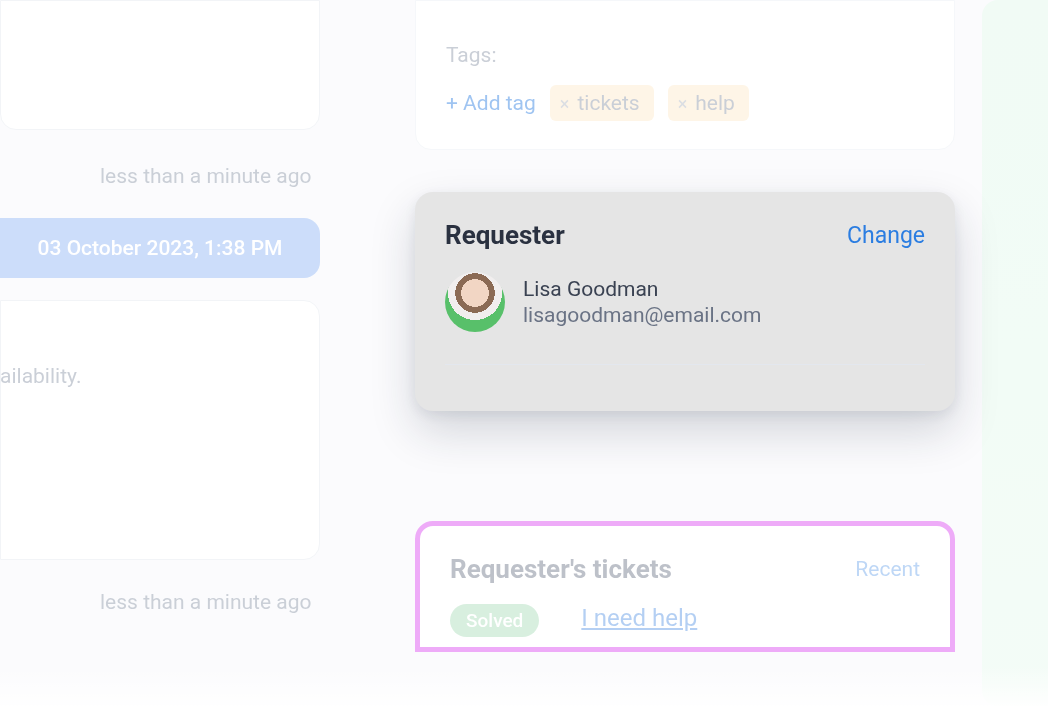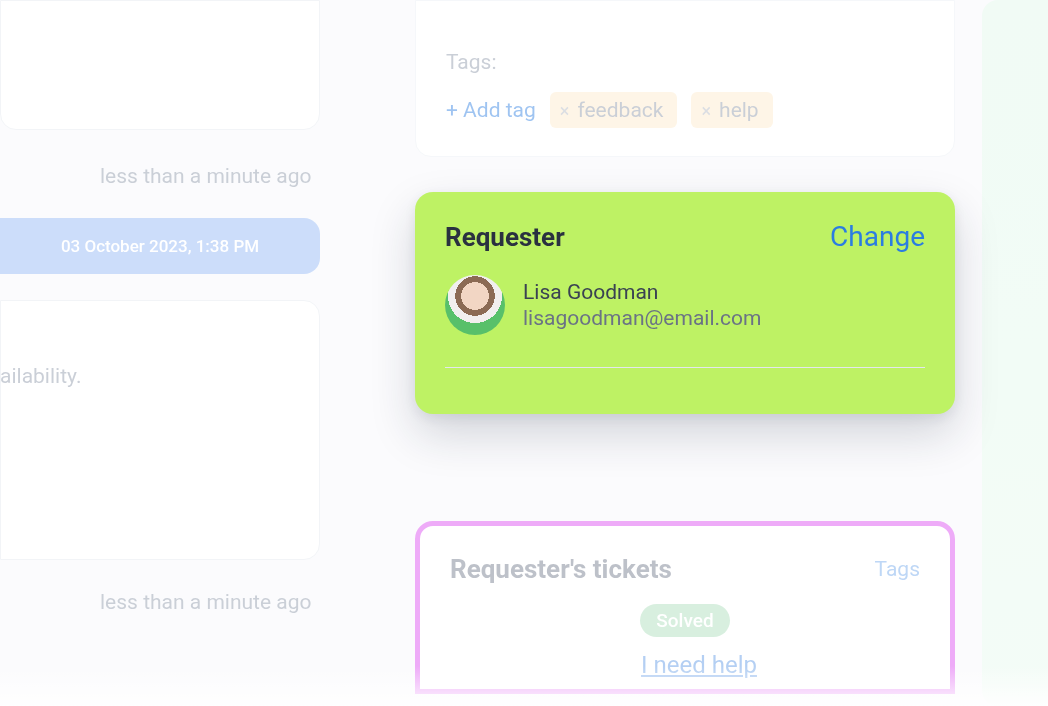--- a/index.html
+++ b/index.html
@@ -40,21 +40,21 @@
     font-size: 21px;
     color: #8a94a6;
     z-index: 1;
   }
   .date-pill {
     position: absolute;
     left: 0; top: 218px;
     width: 320px;
     background: #8fb4f4;
     color: #fff;
-    font-size: 17px;
+    font-size: 21px;
     font-weight: 500;
     padding: 18px 24px;
     border-radius: 0 16px 16px 0;
     z-index: 1;
     text-align:center;
   }
   .left-card-mid {
     position: absolute;
     left: 0; top: 300px;
     width: 320px; height: 260px;
@@ -83,46 +83,46 @@
   .tags-card {
     position: absolute;
     left: 415px; top: 0;
     width: 540px;
     background: #fff;
     border: 1px solid #e9edf3;
     border-radius: 0 0 16px 16px;
     padding: 18px 30px 28px 30px;
     z-index: 1;
   }
-  .tags-label { font-size: 21px; color: #8a94a6; margin-bottom: 18px; margin-top: 31px; }
+  .tags-label { font-size: 21px; color: #8a94a6; margin-bottom: 18px; margin-top: 24px; }
   .tags-row { display:flex; align-items:center; gap: 14px; flex-wrap:wrap; }
   .add-tag { color: #2b7de1; font-size: 21px; cursor:pointer; }
   .tag-chip {
     background: #fde9c9;
     color: #8a94a6;
     font-size: 21px;
     padding: 6px 14px 6px 10px;
     border-radius: 6px;
     display:inline-flex; align-items:center; gap:8px;
   }
   .tag-chip .x { color:#b0b6c2; font-size:18px; cursor:pointer; }
 
   .requester-card {
     position: absolute;
     left: 415px; top: 192px;
     width: 540px;
-    background: #bef264;
+    background: #e5e5e5;
     border-radius: 18px;
     box-shadow: 0 20px 45px rgba(30,40,60,0.18), 0 4px 12px rgba(30,40,60,0.08);
     padding: 28px 30px 26px 30px;
     z-index: 10; 
   }
   .req-header { display:flex; justify-content:space-between; align-items:center; margin-bottom: 22px; }
   .req-title { font-size: 26px; font-weight:700; color:#2a3140; }
-  .change-link { font-size: 28px; color:#2b7de1; cursor:pointer; }
+  .change-link { font-size: 23px; color:#2b7de1; cursor:pointer; }
   .req-person { display:flex; align-items:center; gap:18px; margin-bottom: 32px; }
   .avatar {
     width:60px; height:60px; border-radius:50%;
     background: radial-gradient(circle at 50% 35%, #f2d6c4 0 28%, #8b6a54 28% 40%, #f1eeee 40% 55%, #58c06a 55% 100%);
     flex-shrink:0;
   }
   .person-name { font-size:21px; color:#3a4252; }
   .person-email { font-size:21px; color:#6a7385; margin-top:2px; }
   .req-divider { height:1px; background:#e3e7ee; margin: 0 0 20px 0; }
   .add-people { font-size:21px; color:#2b7de1; cursor:pointer; }
@@ -134,21 +134,21 @@
     background: #fff;
     border: 5px solid #d946ef;
     border-radius: 18px 18px 0 0;
     padding: 28px 30px 10px 30px;
     z-index: 1;
   }
   .tix-header { display:flex; justify-content:space-between; align-items:center; margin-bottom: 20px; }
   .tix-title { font-size:26px; font-weight:700; color:#6d7687; }
   .merge-link { font-size:21px; color:#6fa6ea; cursor:pointer; }
   .recent-label { font-size:21px; font-weight:600; color:#7a8396; margin-bottom:18px; }
-  .ticket-row { display:flex; align-items:center; gap:14px;flex-direction:column; }
+  .ticket-row { display:flex; gap:14px; }
   .status-pill {
     background:#a9dcb9; color:#fff; font-size:19px; font-weight:500;
     padding:5px 16px; border-radius:999px;
   }
   .ticket-subject { font-size:24px; color:#5a96e4; text-decoration:underline; cursor:pointer;margin-left:28px; }
 
   
   .bottom-fade {
     position:absolute; left:0; right:0; bottom:0; height:40px;
     background: linear-gradient(180deg, rgba(255,255,255,0) 0%, rgba(255,255,255,0.9) 100%);
@@ -166,21 +166,21 @@
 <div class="left-card-mid"></div>
 <div class="left-availability">ailability.</div>
 <div class="left-timestamp-2">less than a minute ago</div>
 
 <div class="tags-card">
   <div class="tags-label">Tags:</div>
   <div class="tags-row">
     <span class="add-tag">+ Add tag</span>
     <span class="tag-chip">
       <span class="x">×</span>
-      <span>feedback</span>
+      <span>tickets</span>
     </span>
     <span class="tag-chip">
       <span class="x">×</span>
       <span>help</span>
     </span>
   </div>
 </div>
 
 <div class="requester-card">
   <div class="req-header">
@@ -193,21 +193,21 @@
       <div class="person-name">Lisa Goodman</div>
       <div class="person-email">lisagoodman@email.com</div>
     </div>
   </div>
   <div class="req-divider"></div>
 </div>
 
 <div class="tickets-card">
   <div class="tix-header">
     <div class="tix-title">Requester's tickets</div>
-    <div class="merge-link">Tags</div>
+    <div class="merge-link">Recent</div>
   </div>
   <div class="ticket-row">
     <span class="status-pill">Solved</span>
     <span class="ticket-subject">I need help</span>
   </div>
 </div>
 
 <div class="fade-overlay"></div>
 <div class="bottom-fade"></div>
 

